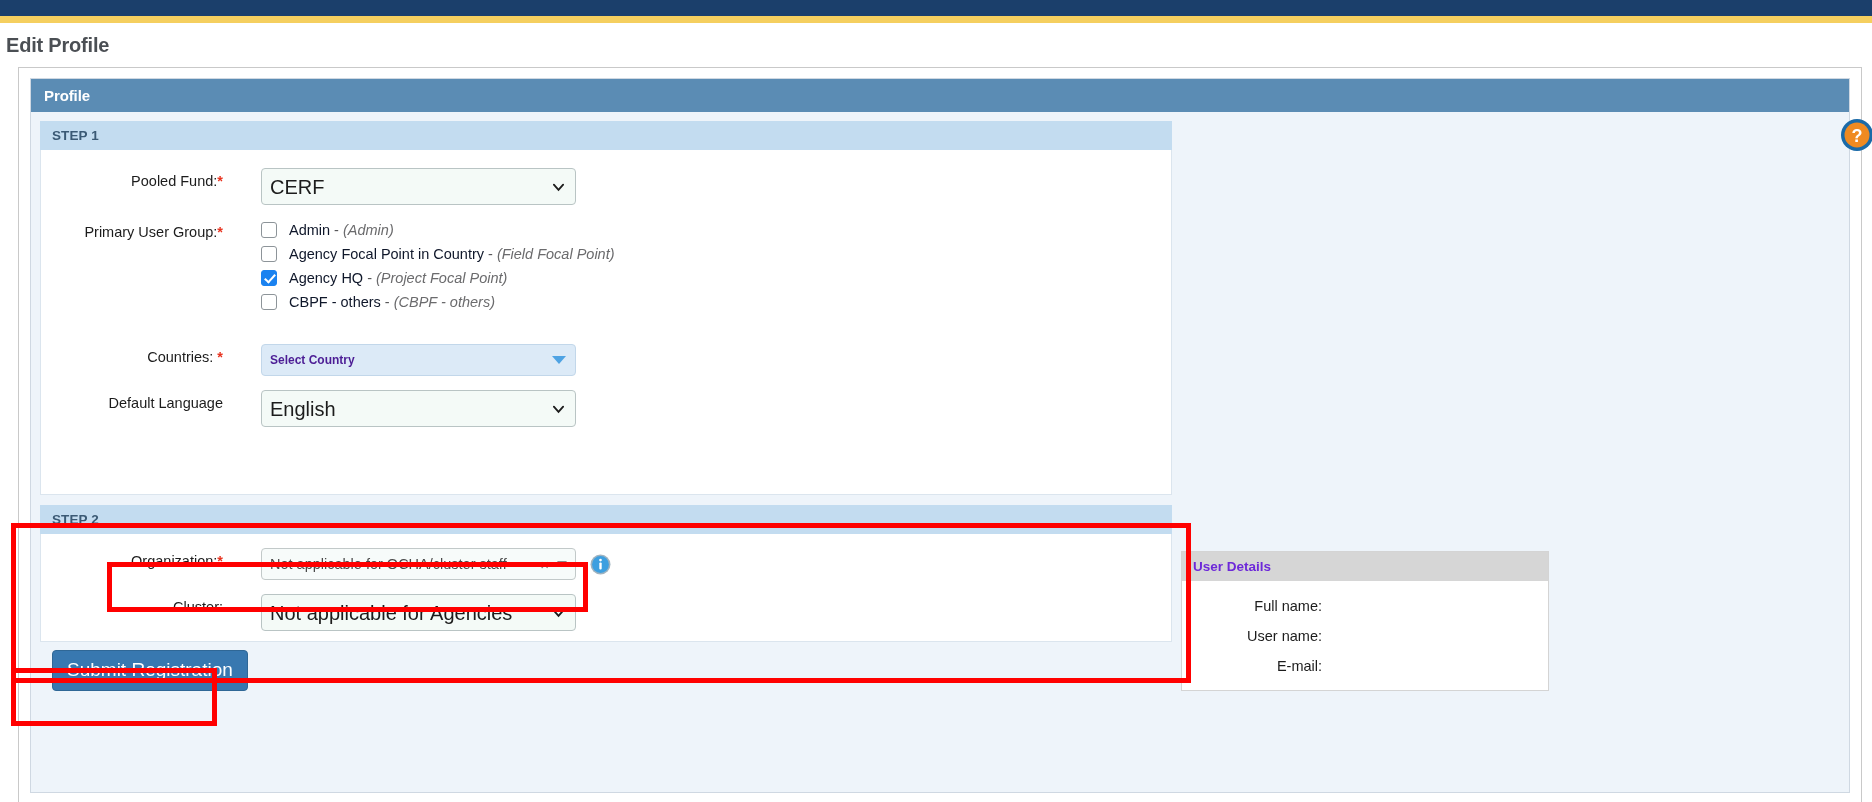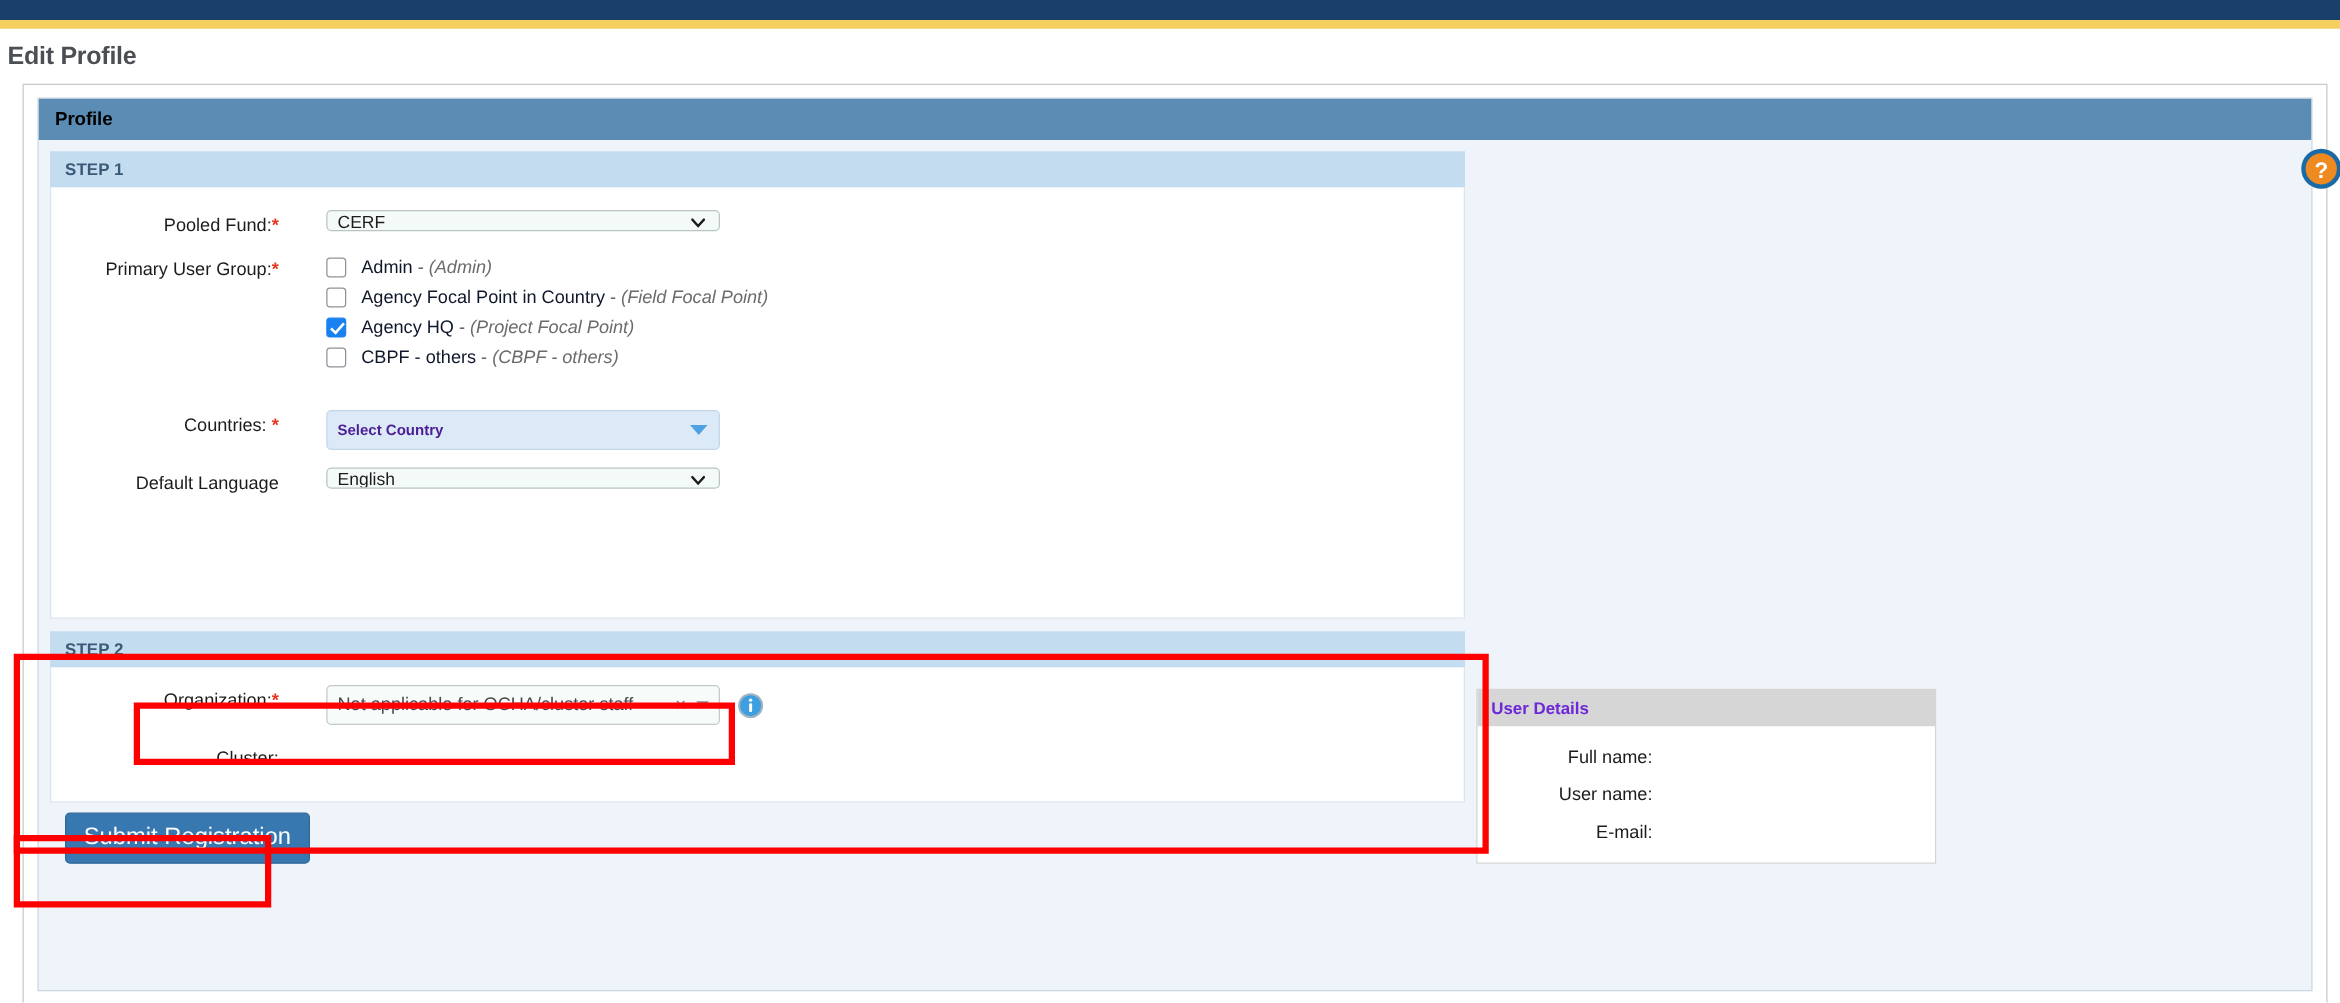--- a/index.html
+++ b/index.html
@@ -44,21 +44,21 @@
   }
 
   
   #profile-panel {
     border: 1px solid #cfd8e2;
     background: #eef4fa;
     height: 715px;
   }
   #profile-header {
     background: #5b8cb4;
-    color: #000000;
+    color: #ffffff;
     font-weight: bold;
     font-size: 15px;
     padding: 8px 0 8px 13px;
     letter-spacing: -0.1px;
   }
 
   #panel-body {
     display: flex;
     padding: 9px 9px 0 9px;
     gap: 9px;
@@ -101,25 +101,25 @@
     padding-top: 5px;
     white-space: nowrap;
   }
   .req { color: #e8321e; font-weight: bold; }
 
   .field-wrap { display: flex; align-items: center; }
 
   
   select.inp, .fake-select {
     width: 315px;
-    height: 17px;
+    height: 37px;
     border: 1px solid #b9c4c4;
     border-radius: 4px;
     background: #f4faf7;
-    font-size: 14px;
+    font-size: 20px;
     color: #1c1c1c;
     padding: 0 8px;
     font-family: "Liberation Sans", sans-serif;
     -webkit-appearance: none;
     appearance: none;
     outline: none;
   }
   .sel-holder { position: relative; display: inline-block; }
   .sel-holder .chev {
     position: absolute; right: 11px; top: 50%;
@@ -424,20 +424,30 @@
                     <circle cx="10.5" cy="10.5" r="8.4" fill="#3d9fe0"></circle>
                     <circle cx="10.5" cy="6.1" r="1.35" fill="#ffffff"></circle>
                     <rect x="9.3" y="8.6" width="2.4" height="7" rx="1" fill="#ffffff"></rect>
                   </svg>
                 </span>
               </div>
             </div>
 
             <div class="row">
               <div class="row-label">Cluster:</div>
+              <div class="field-wrap">
+                <span class="sel-holder">
+                  <select class="inp">
+                    <option>Not applicable for Agencies</option>
+                  </select>
+                  <svg class="chev" viewBox="0 0 14 14">
+                    <path d="M2 4.5 L7 10 L12 4.5" stroke="#1c1c1c" stroke-width="2" fill="none" stroke-linecap="round"></path>
+                  </svg>
+                </span>
+              </div>
             </div>
 
           </div>
         </div>
 
         <div id="submit-area">
           <button id="submit-btn">Submit Registration</button>
         </div>
 
       </div>

